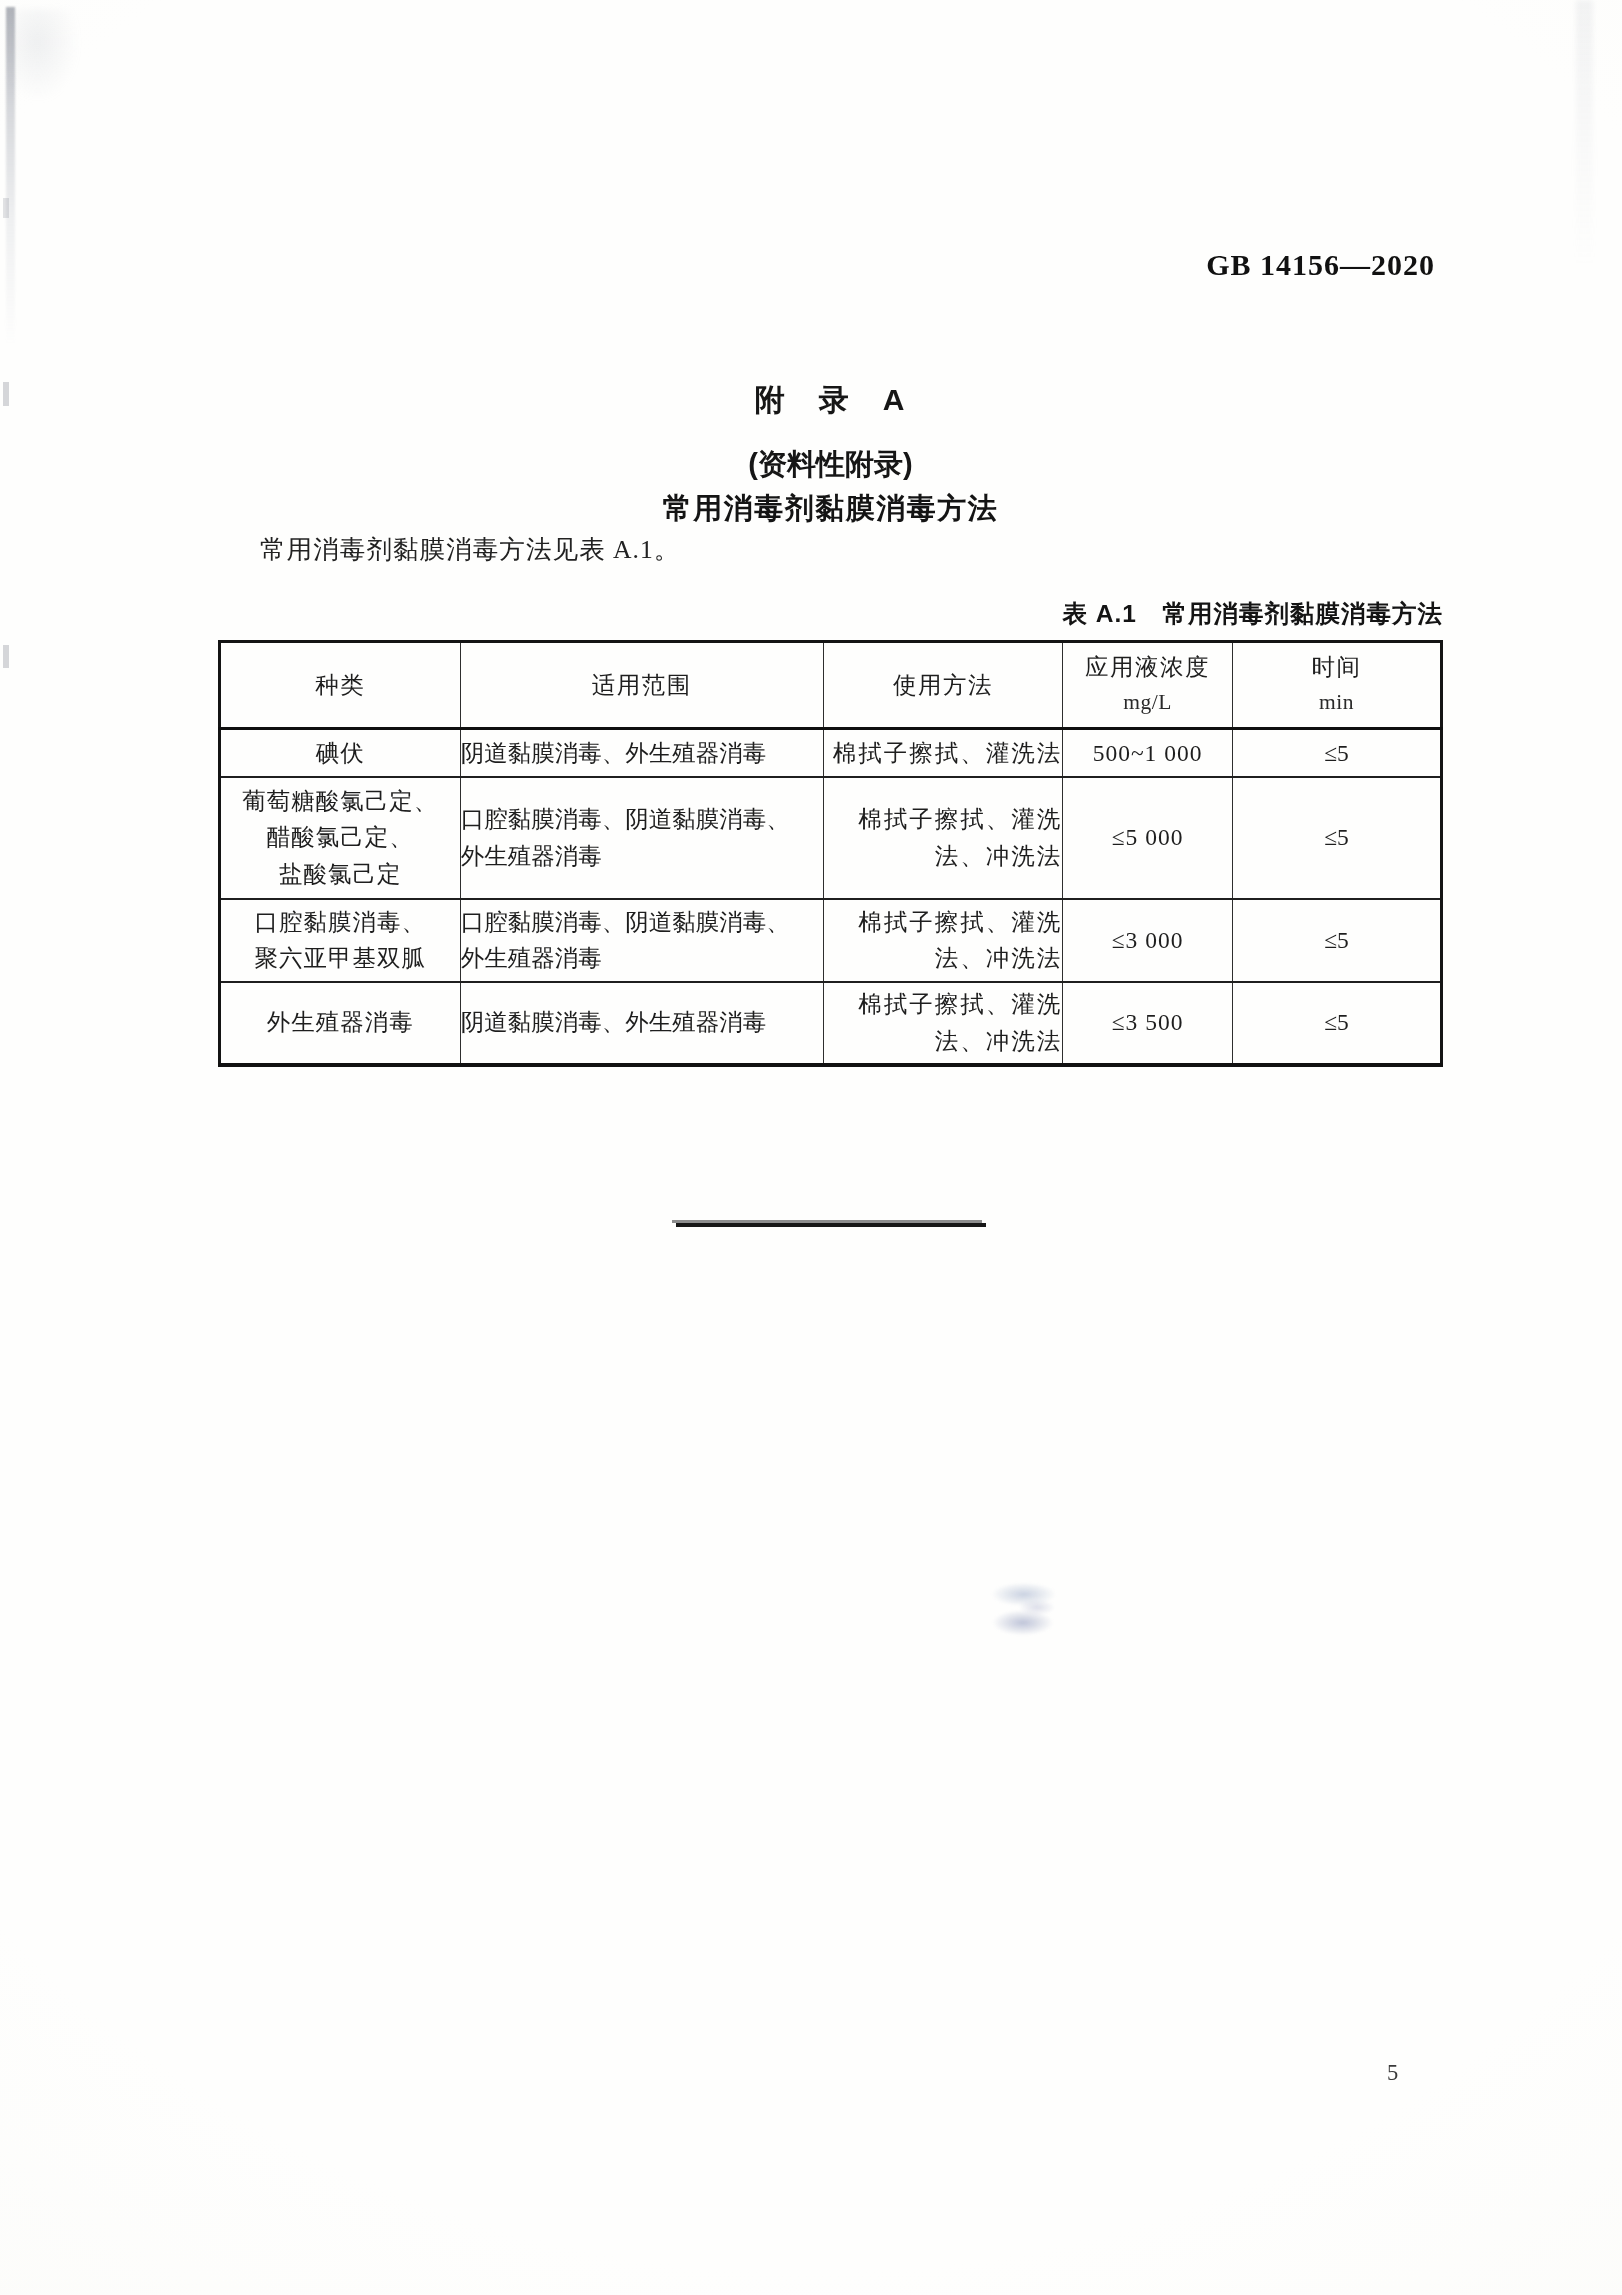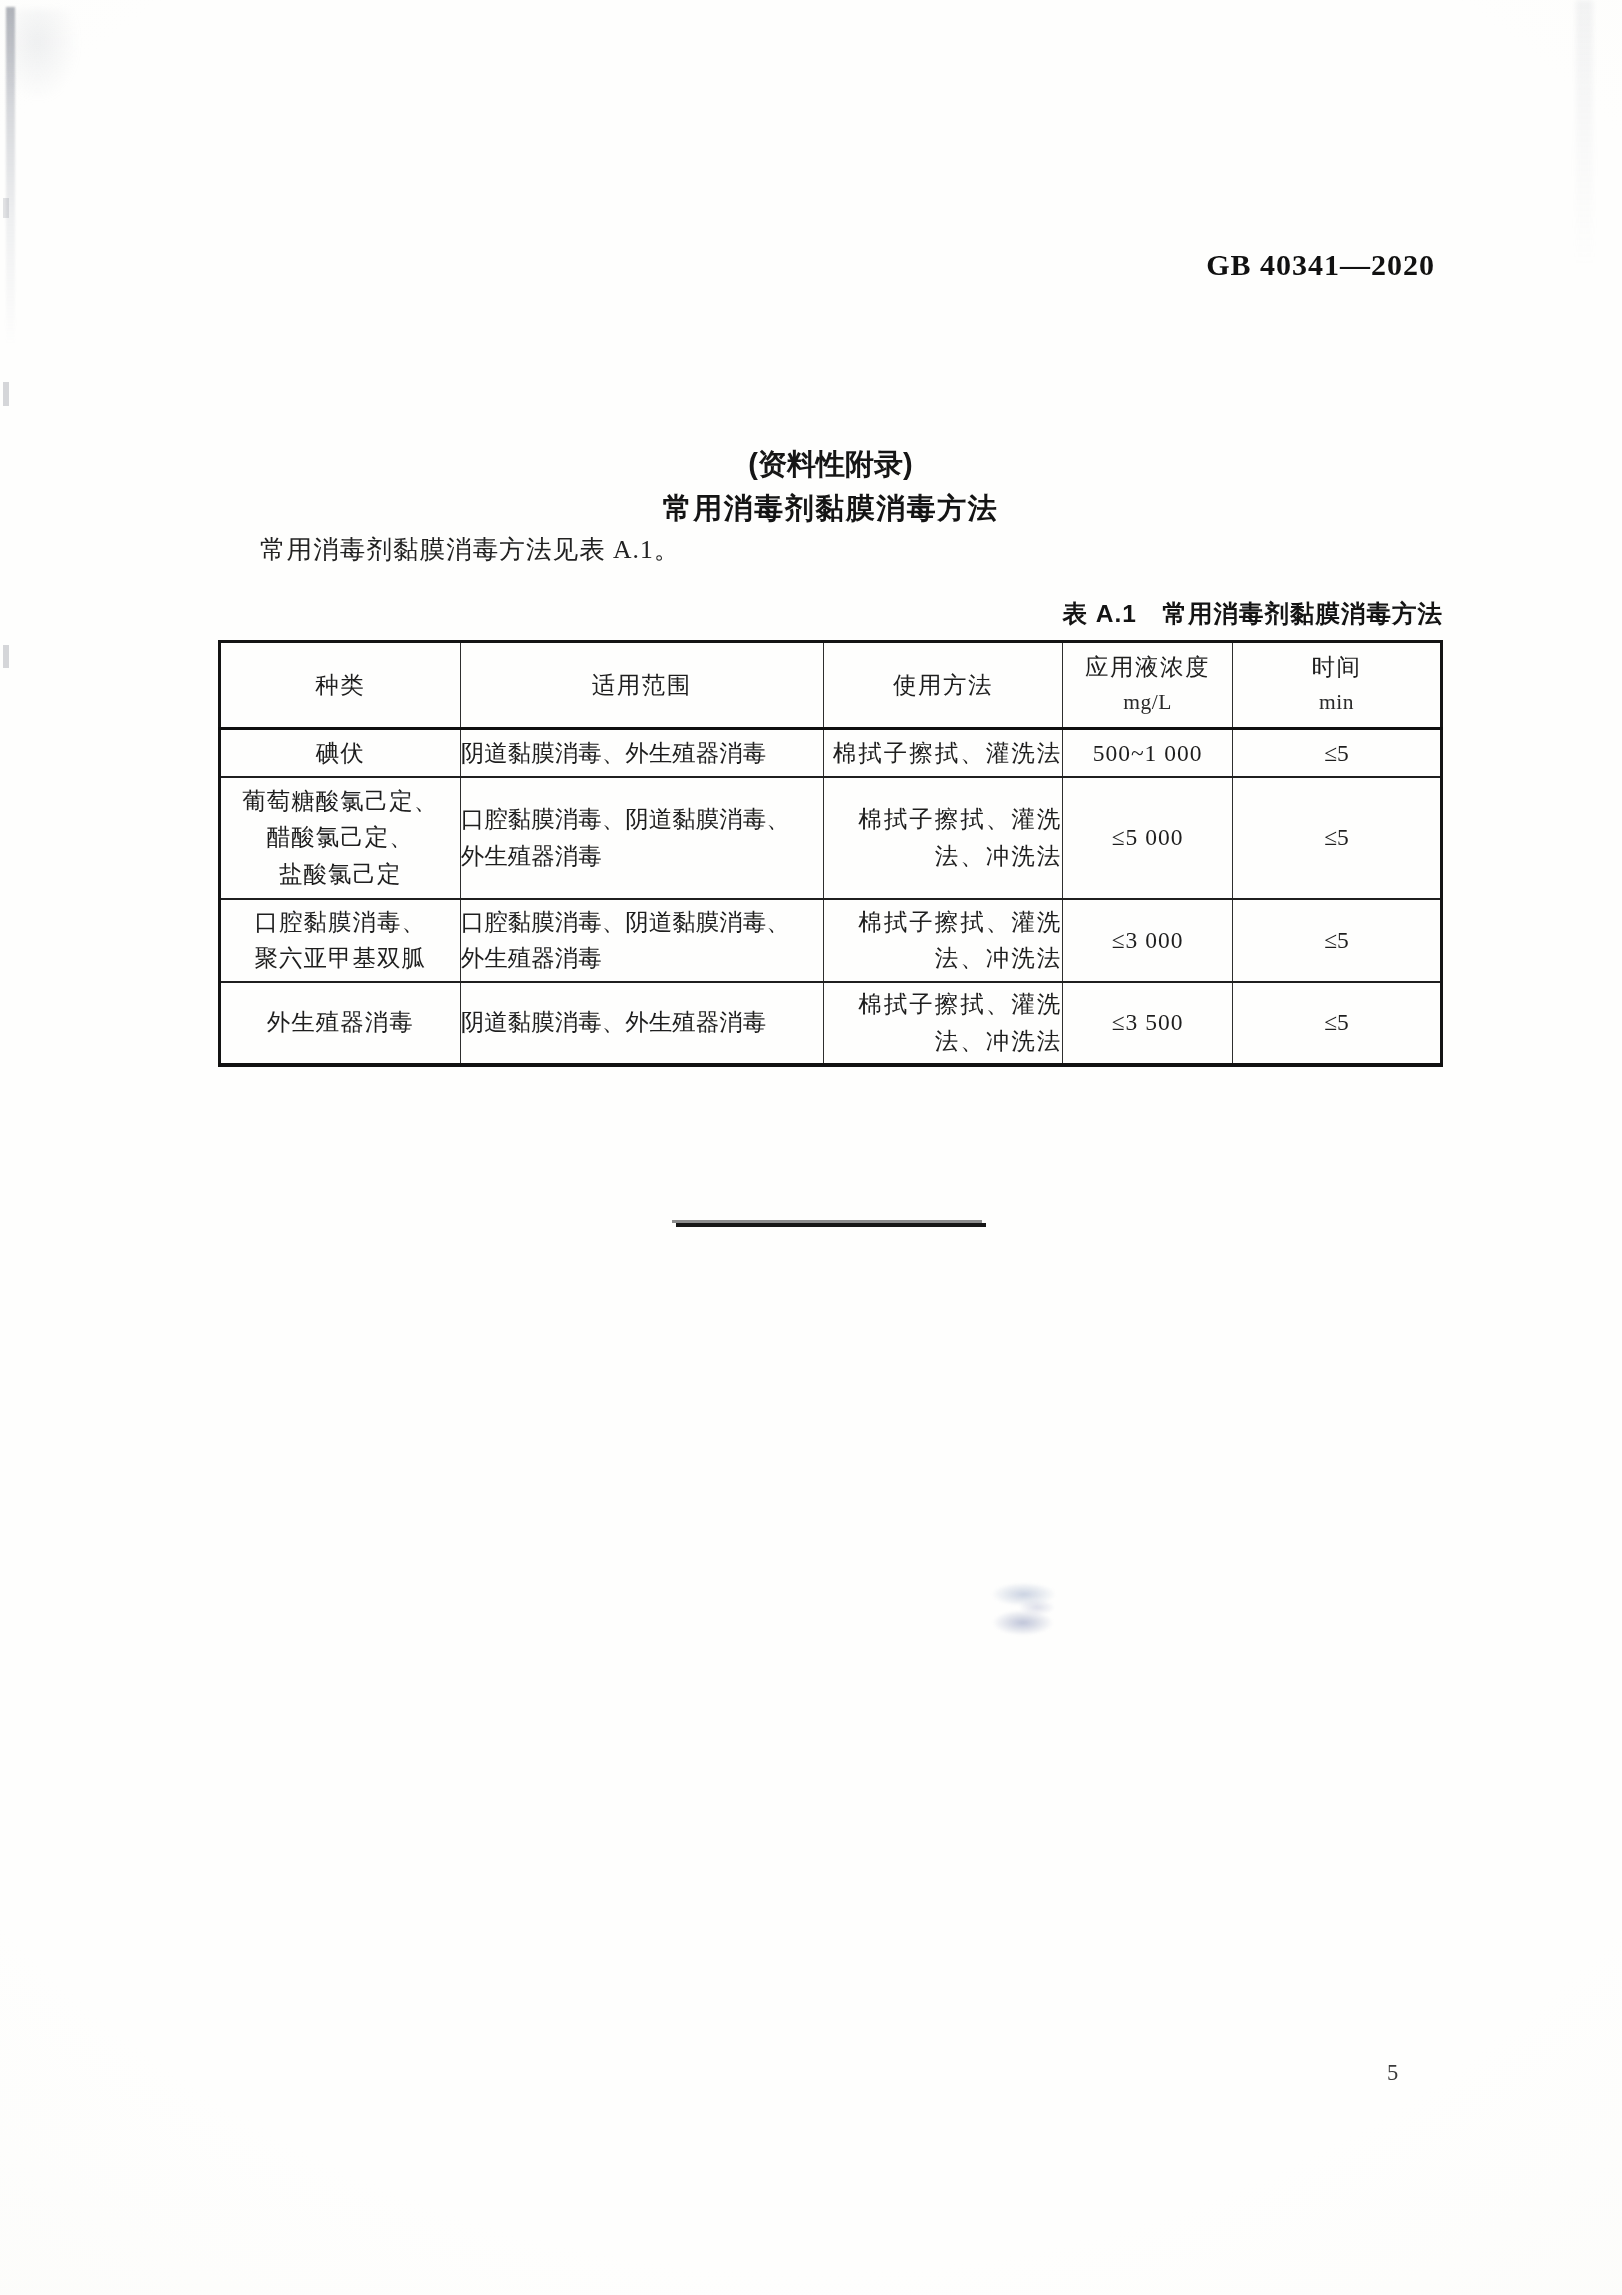--- a/index.html
+++ b/index.html
@@ -127,22 +127,23 @@
 <div class="page">
 
   <div class="edge-left"></div>
   <div class="corner-noise"></div>
   <div class="edge-mark m3"></div>
   <div class="edge-mark m1"></div>
   <div class="edge-mark m2"></div>
   <div class="edge-right"></div>
   <div class="smudge"></div>
 
-  <div class="std-code">GB 40341—2020</div>
-
+  <div class="std-code">GB 14156—2020</div>
+
+  <div class="appendix-title">附　录　A</div>
   <div class="appendix-note">(资料性附录)</div>
   <div class="appendix-subject">常用消毒剂黏膜消毒方法</div>
 
   <div class="intro">常用消毒剂黏膜消毒方法见表 A.1。</div>
 
   <div class="caption">表 A.1　常用消毒剂黏膜消毒方法</div>
 
   <table class="a1">
     <colgroup>
       <col style="width:19.7%">

